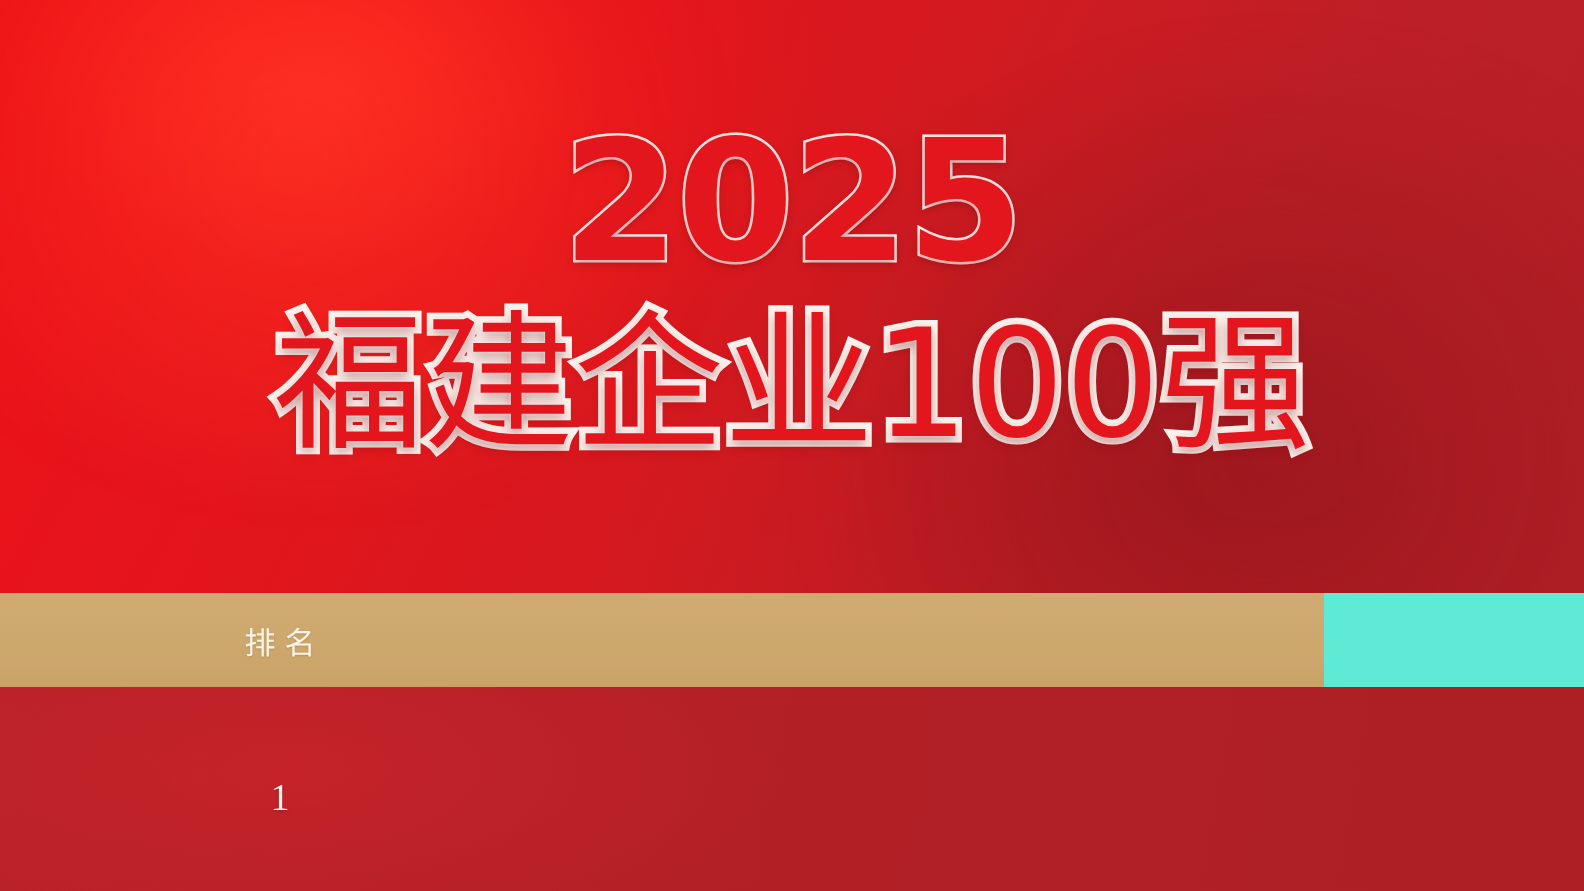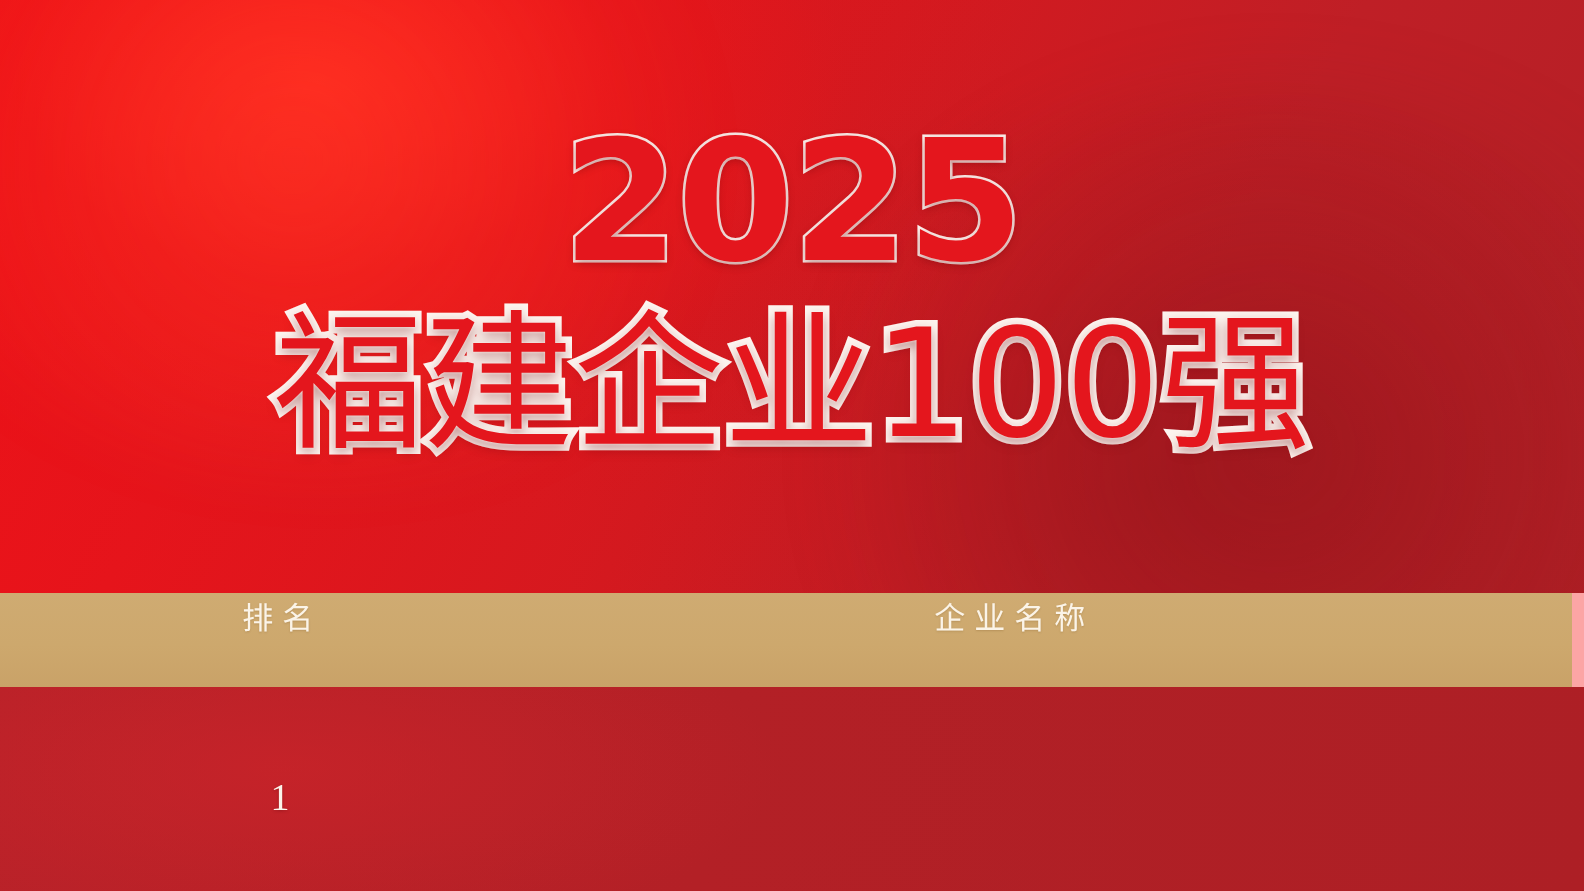--- a/index.html
+++ b/index.html
@@ -8,21 +8,21 @@
     padding: 0;
     background: #000;
   }
 
   .screen {
     position: relative;
     width: 1584px;
     height: 891px;
     overflow: hidden;
     font-family: "Liberation Sans", "DejaVu Sans", sans-serif;
-    background: #fca5a5;
+    background: #5eead4;
     -webkit-font-smoothing: antialiased;
   }
 
   
   .hero {
     position: absolute;
     left: 0;
     top: 0;
     width: 1584px;
     height: 593px;
@@ -119,24 +119,25 @@
     text-shadow:
       0 0 3px rgba(255, 244, 239, 0.9),
       0 5px 12px rgba(110, 8, 12, 0.42);
   }
 
   
   .table-head {
     position: absolute;
     left: 0;
     top: 593px;
-    width: 1572px;
+    width: 1324px;
     height: 94px;
     background: linear-gradient(180deg, #cfab72 0%, #cda86d 55%, #c9a268 100%);
     display: flex;
+    align-items: center;
   }
 
   .th {
     font-family: "DejaVu Sans", "Liberation Sans", sans-serif;
     font-size: 31px;
     font-weight: 300;
     color: #fbf4e8;
     letter-spacing: 9px;
     text-indent: 9px;
     text-align: center;
@@ -206,21 +207,20 @@
     <div class="hero-shade"></div>
 
     <div class="title-block">
       <div class="title-year">2025</div>
       <div class="title-main">福建企业100强</div>
     </div>
   </div>
 
   <div class="table-head">
     <div class="th th-rank">排名</div>
-    <div class="th th-name">企业名称</div>
   </div>
 
   <div class="table-body">
     <div class="row">
       <div class="cell-rank">1</div>
     </div>
   </div>
 
 </div>
 

